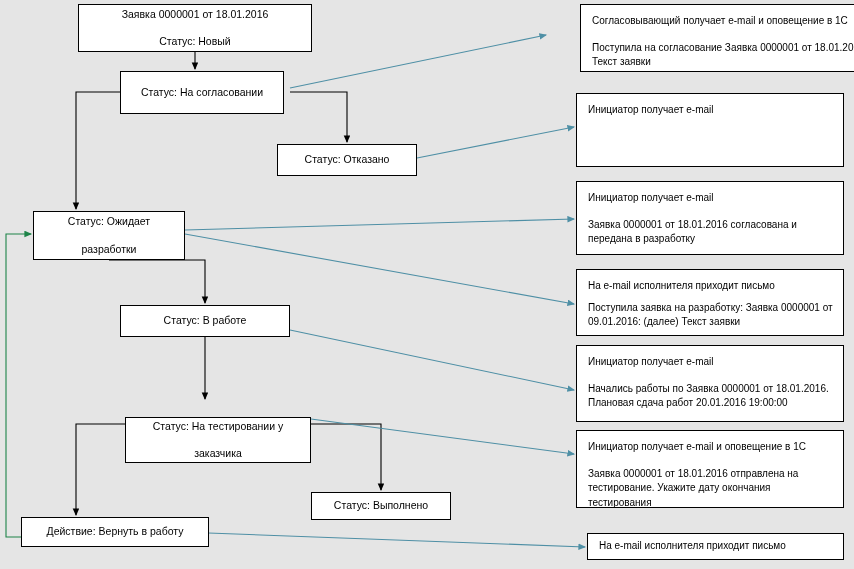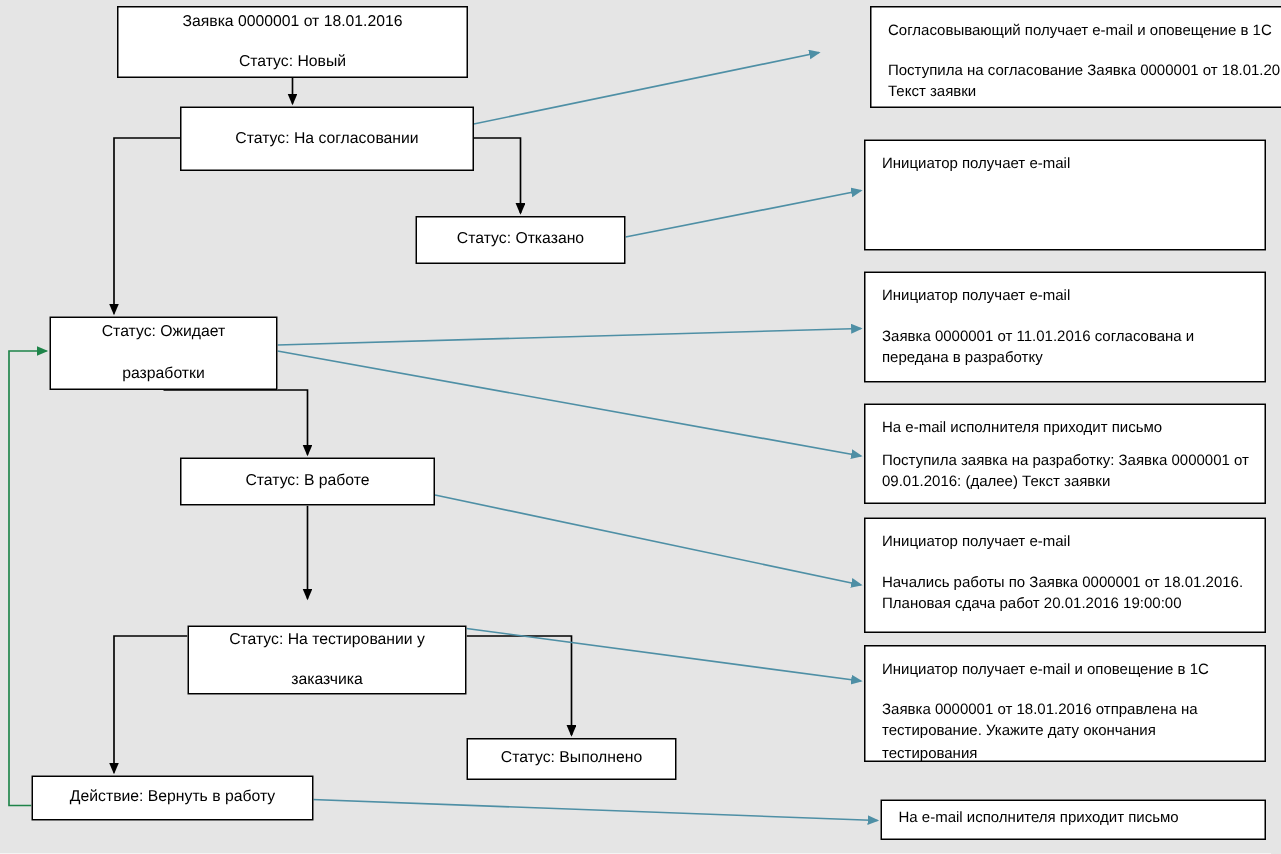--- a/index.html
+++ b/index.html
@@ -119,21 +119,21 @@
       <path d="M311,419 L574,454"></path>
       <path d="M181,532 L585,547"></path>
     </g>
   </svg>
 
   <div class="node spaced" style="left:78px; top:4px; width:234px; height:48px;">
     <span class="ln">Заявка 0000001 от 18.01.2016</span>
     <span class="ln">Статус: Новый</span>
   </div>
 
-  <div class="node" style="left:120px; top:71px; width:196px; height:43px;">
+  <div class="node" style="left:120px; top:71px; width:164px; height:43px;">
     <span class="ln">Статус: На согласовании</span>
   </div>
 
   <div class="node" style="left:277px; top:144px; width:140px; height:32px;">
     <span class="ln">Статус: Отказано</span>
   </div>
 
   <div class="node two-line" style="left:33px; top:211px; width:152px; height:49px;">
     <span class="ln">Статус: Ожидает</span>
     <span class="ln">разработки</span>
@@ -160,21 +160,21 @@
     <span class="head">Согласовывающий получает e-mail и оповещение в 1С</span>
     <span class="body">Поступила на согласование Заявка 0000001 от 18.01.2016 (далее) Текст заявки</span>
   </div>
 
   <div class="msg" style="left:576px; top:93px; width:268px; height:74px;">
     <span class="head">Инициатор получает e-mail</span>
   </div>
 
   <div class="msg" style="left:576px; top:181px; width:268px; height:74px;">
     <span class="head">Инициатор получает e-mail</span>
-    <span class="body">Заявка 0000001 от 11.01.2016 согласована и передана в разработку</span>
+    <span class="body">Заявка 0000001 от 18.01.2016 согласована и передана в разработку</span>
   </div>
 
   <div class="msg" style="left:576px; top:269px; width:268px; height:67px;">
     <span class="head">На e-mail исполнителя приходит письмо</span>
     <span class="body" style="margin-top:7px;">Поступила заявка на разработку: Заявка 0000001 от 09.01.2016: (далее) Текст заявки</span>
   </div>
 
   <div class="msg" style="left:576px; top:345px; width:268px; height:77px;">
     <span class="head">Инициатор получает e-mail</span>
     <span class="body">Начались работы по Заявка 0000001 от 18.01.2016. Плановая сдача работ 20.01.2016 19:00:00</span>

